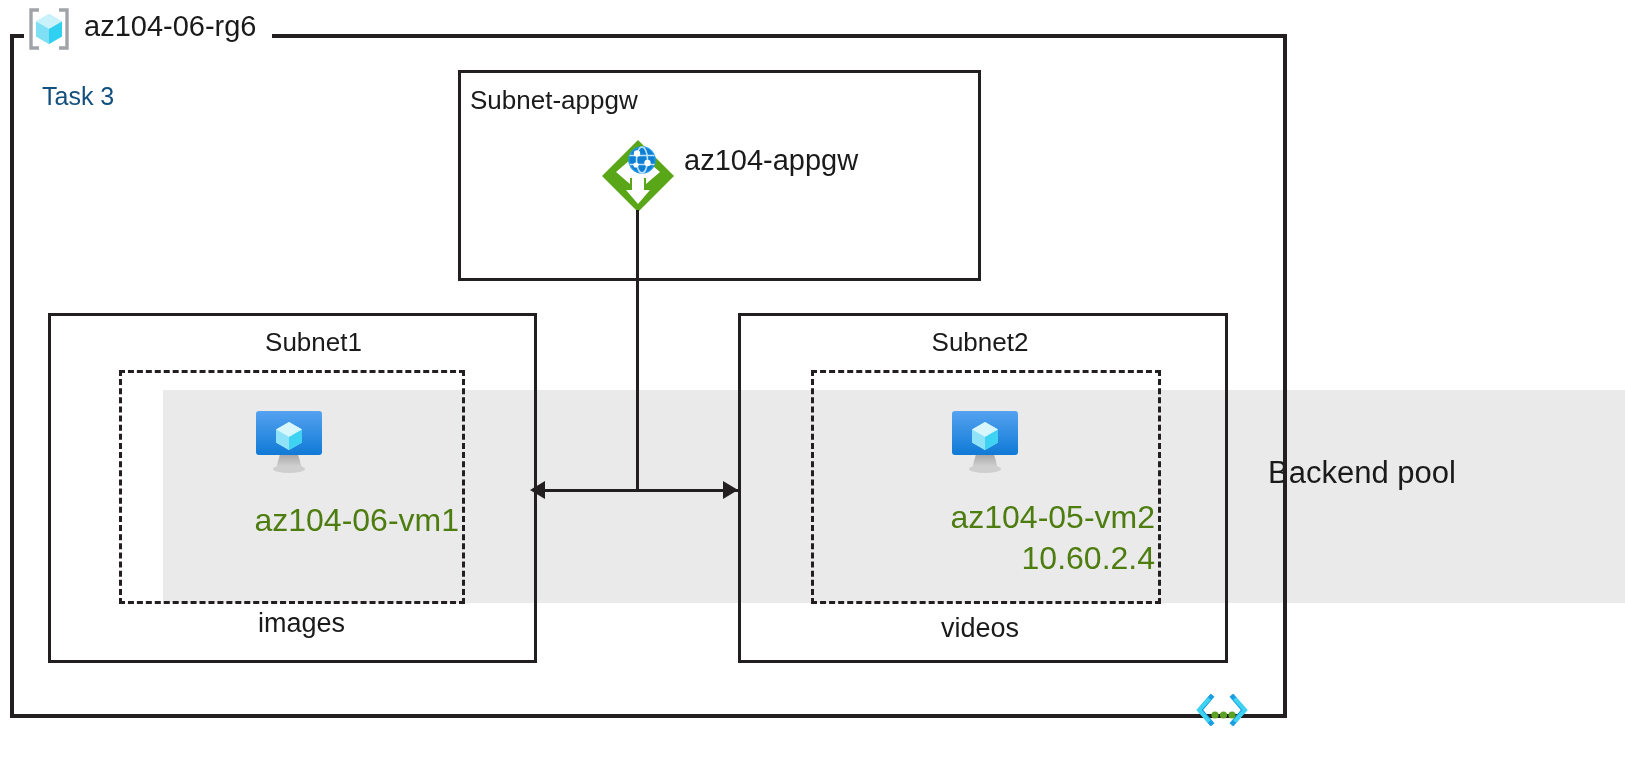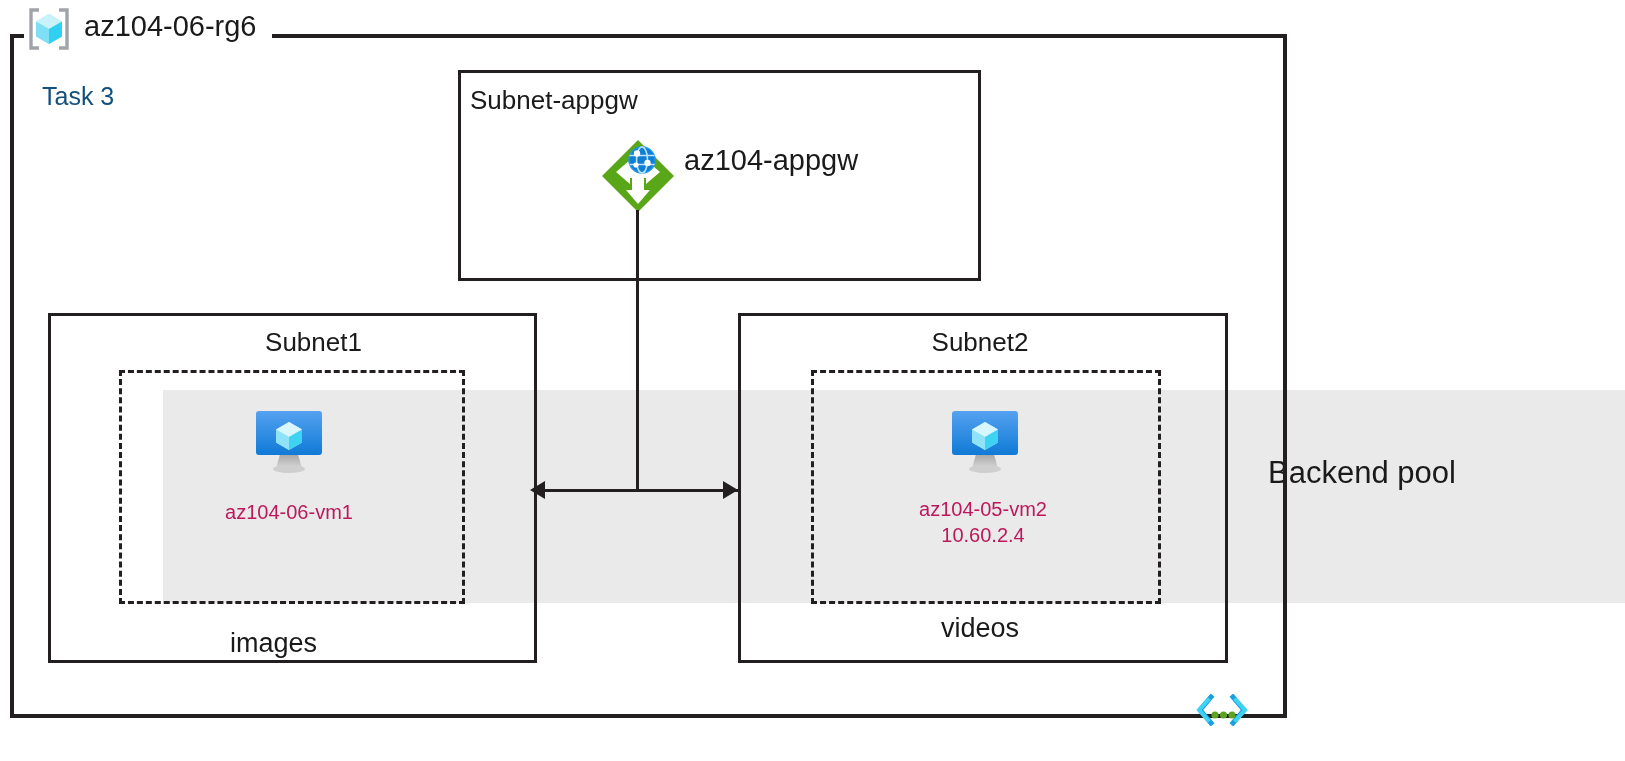--- a/index.html
+++ b/index.html
@@ -41,27 +41,27 @@
 
   
   .vm-dashed{position:absolute;border:3px dashed #231f20;background:transparent;}
   #vm1-dashed{left:119px;top:370px;width:340px;height:228px;}
   #vm2-dashed{left:811px;top:370px;width:344px;height:228px;}
 
   .vm-icon-wrap{position:absolute;width:82px;height:72px;}
   #vm1-icon{left:248px;top:405px;}
   #vm2-icon{left:944px;top:405px;}
 
-  .vm-text{position:absolute;text-align:center;font-size:20px;color:#be185d;
+  .vm-text{position:absolute;text-align:right;font-size:32px;color:#4d7c0f;
            line-height:1.28;white-space:nowrap;}
   #vm1-text{left:119px;top:500px;width:340px;}
   #vm2-text{left:811px;top:497px;width:344px;}
 
   .storage-label{position:absolute;font-size:27px;color:#1a1a1a;text-align:center;}
-  #subnet1-storage{left:32px;top:608px;width:483px;margin-top:20px;}
+  #subnet1-storage{left:60px;top:608px;width:483px;}
   #subnet2-storage{left:738px;top:613px;width:484px;}
 
   
   .appgw-icon{position:absolute;left:600px;top:138px;width:76px;height:76px;}
   .appgw-text{position:absolute;left:684px;top:142px;font-size:29px;color:#1a1a1a;
               line-height:1.26;white-space:nowrap;}
 
   
   .conn-vert{position:absolute;left:636px;top:210px;width:3px;height:281px;
              background:#231f20;}

